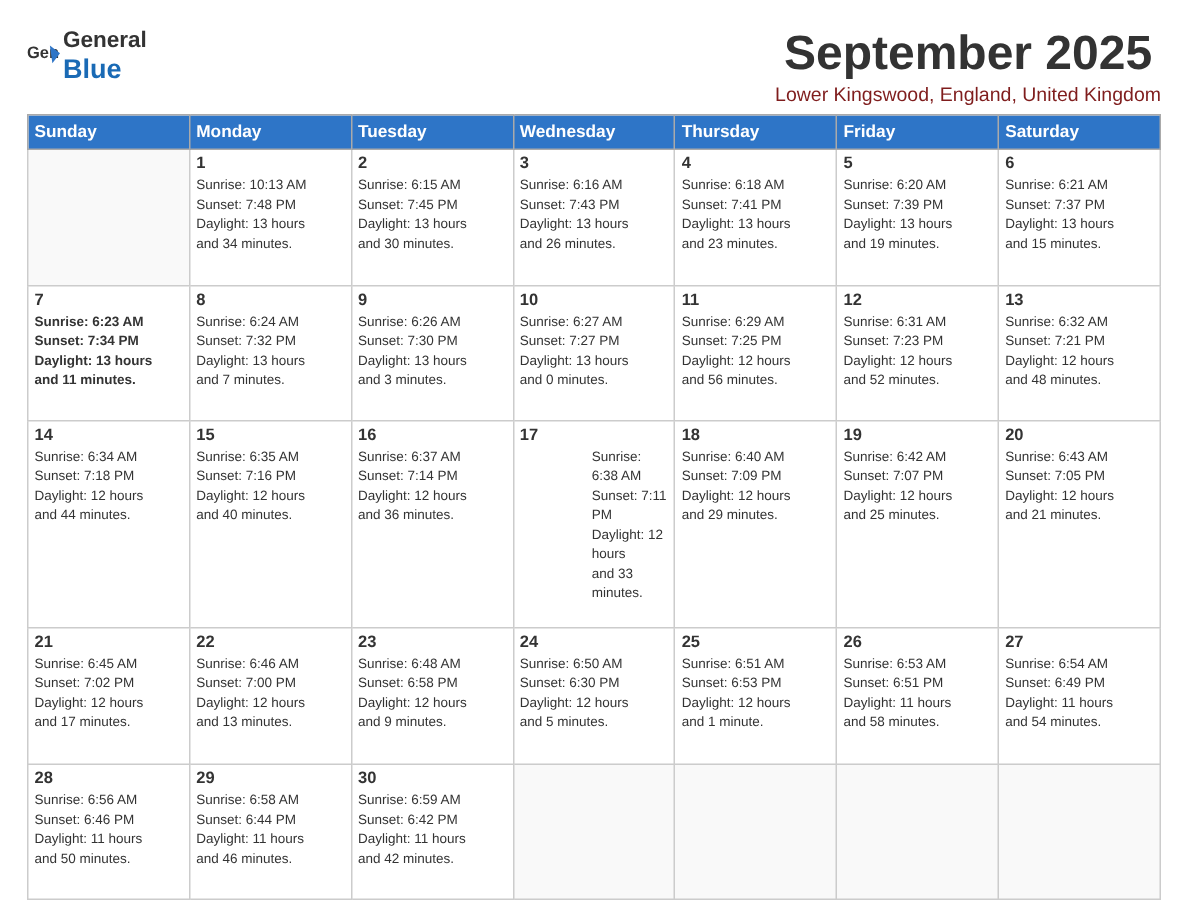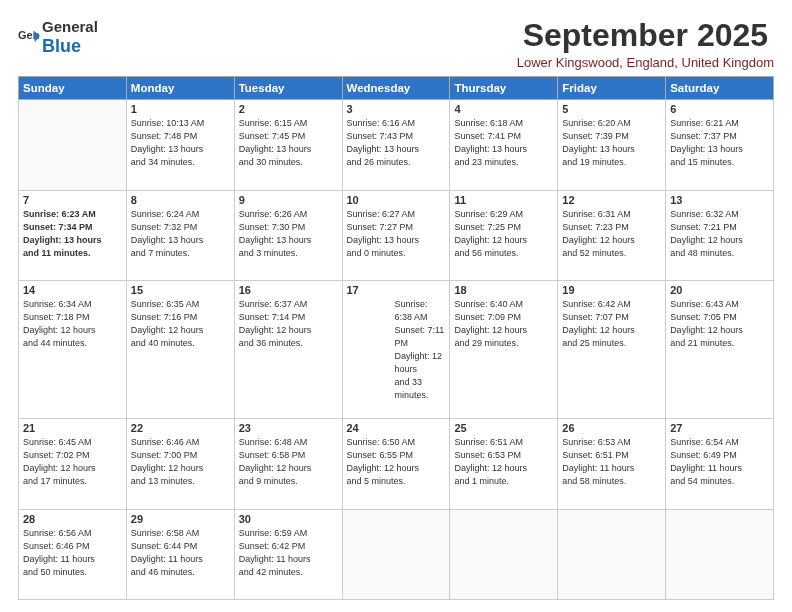--- a/index.html
+++ b/index.html
@@ -294,21 +294,21 @@
           <td>
             <span class="day-number">23</span>
             <div class="day-info" style="white-space: pre-line;">Sunrise: 6:48 AM
 Sunset: 6:58 PM
 Daylight: 12 hours
 and 9 minutes.</div>
           </td>
           <td>
             <span class="day-number">24</span>
             <div class="day-info" style="white-space: pre-line;">Sunrise: 6:50 AM
-Sunset: 6:55 PM
+Sunset: 6:30 PM
 Daylight: 12 hours
 and 5 minutes.</div>
           </td>
           <td>
             <span class="day-number">25</span>
             <div class="day-info" style="white-space: pre-line;">Sunrise: 6:51 AM
 Sunset: 6:53 PM
 Daylight: 12 hours
 and 1 minute.</div>
           </td>

